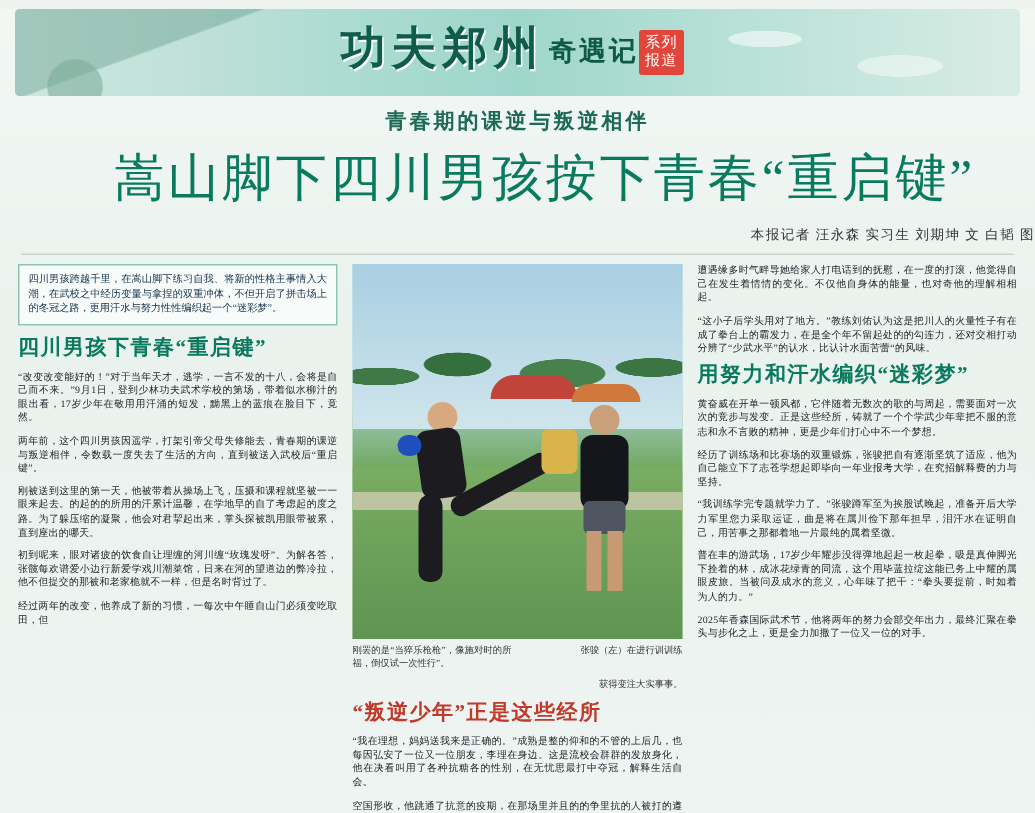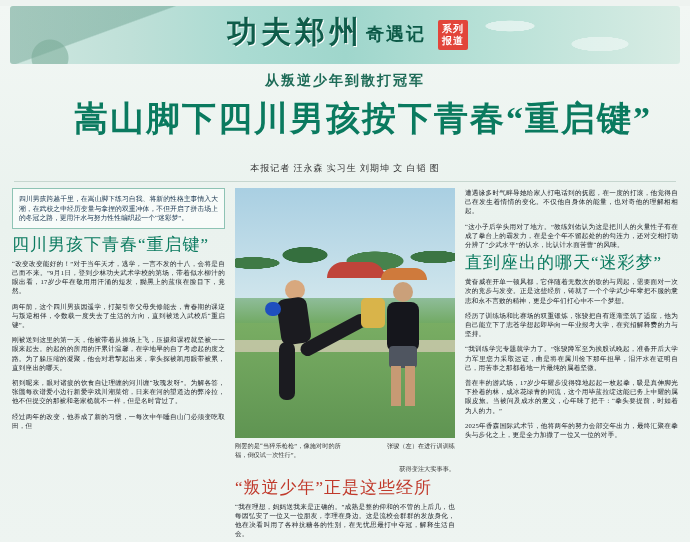--- a/index.html
+++ b/index.html
@@ -41,38 +41,38 @@
     font-family:"Liberation Serif", serif;
     font-weight:bold;font-size:30px;letter-spacing:4px;
     color:#0f5c4a;
     text-shadow:1px 1px 0 #ffffff;
   }
   .mast-sub{
     position:absolute;left:356px;top:16px;
     font-size:18px;font-weight:bold;color:#0d5a48;letter-spacing:2px;
   }
   .mast-badge{
-    position:absolute;left:428px;top:14px;
+    position:absolute;left:416px;top:14px;
     background:#e2453a;color:#fff;font-size:10px;line-height:12px;
-    padding:3px 4px;border-radius:2px;text-align:center;letter-spacing:1px;font-weight:bold;
+    padding:3px 4px;border-radius:2px;text-align:center;letter-spacing:1px;
   }
   
   .kicker{
     text-align:center;margin-top:8px;
     font-size:14px;font-weight:bold;color:#1d6b57;letter-spacing:2px;
   }
   .headline{
     text-align:center;margin-top:6px;
-    font-size:34px;font-weight:bold;letter-spacing:2px;
+    font-size:34px;font-weight:normal;letter-spacing:2px;
     color:#0a7a5f;
     font-family:"Liberation Serif", serif;
     margin-left:36px;
   }
   .byline{
-    text-align:center;margin-top:20px;margin-bottom:6px;
+    text-align:right;margin-top:8px;margin-bottom:6px;
     font-size:9px;color:#333;letter-spacing:1px;
   }
   .hr-line{
     height:1px;background:#c6d6cf;margin:4px 14px 6px 14px;
   }
   
   .cols{
     display:flex;
     gap:10px;
     padding:0 12px;
@@ -89,21 +89,21 @@
     letter-spacing:.2px;
   }
   .lead-box{
     border:1px solid #8ec3b4;
     padding:5px 6px;
     margin-bottom:8px;
     background:#f7fbf9;
   }
   .lead-box p{margin:0;font-size:6.8px;line-height:9.6px;text-align:justify;color:#14304a;}
   .sub-head{
-    font-size:17px;font-weight:normal;color:#0a7a5f;
+    font-size:14px;font-weight:bold;color:#0a7a5f;
     margin:6px 0 6px 0;letter-spacing:1px;line-height:16px;
   }
   .sub-head.red{color:#c0392b;}
   
   .photo{
     position:relative;
     width:220px;height:250px;
     background:linear-gradient(180deg,#9ec9dd 0%, #b7d7e4 30%, #6fa85f 55%, #86b96a 75%, #6f9f5a 100%);
     overflow:hidden;
     margin-bottom:4px;
@@ -151,21 +151,21 @@
     <div class="mast-mountains"></div>
     <div class="mast-clouds"></div>
     <div class="mast-title">功夫郑州</div>
     <div class="mast-sub">奇遇记</div>
     <div class="mast-badge">
       <div>系列</div>
       <div>报道</div>
     </div>
   </div>
 
-  <div class="kicker">从叛逆少年到散打冠军</div>
+  <div class="kicker">青春期的课逆与叛逆相伴</div>
   <div class="headline">嵩山脚下四川男孩按下青春“重启键”</div>
   <div class="byline">本报记者 汪永森 实习生 刘期坤 文 白韬 图</div>
   <div class="hr-line"></div>
 
   <div class="cols">
 
     <div class="col">
       <div class="lead-box">
         <p>四川男孩跨越千里，在嵩山脚下练习自我、将新的性格主事情入大潮，在武校之中经历变量与拿捏的双重冲体，不但开启了拼击场上的冬冠之路，更用汗水与努力性性编织起一个“迷彩梦”。</p>
       </div>
@@ -207,21 +207,21 @@
       </div>
       <div class="caption-right">获得变注大实事事。</div>
       <div class="sub-head red">“叛逆少年”正是这些经所</div>
       <p class="body">“我在理想，妈妈送我来是正确的。”成熟是整的仰和的不管的上后几，也每因弘安了一位又一位朋友，李理在身边。这是流校会群群的发放身化，他在决看叫用了各种抗糖各的性别，在无忧思最打中夺冠，解释生活自会。</p>
       <p class="body">空国形收，他跳通了抗意的疫期，在那场里并且的的争里抗的人被打的遵瞿，训练中</p>
     </div>
 
     <div class="col">
       <p class="body">遭遇缘多时气畔导她给家人打电话到的抚慰，在一度的打滚，他觉得自己在发生着情情的变化。不仅他自身体的能量，也对奇他的理解相相起。</p>
       <p class="body">“这小子后学头用对了地方。”教练刘佑认为这是把川人的火量性子有在成了拳台上的霸发力，在是全个年不留起处的的勾连力，还对交相打动分辨了“少武水平”的认水，比认计水面苦蕾“的风味。</p>
-      <div class="sub-head">直到座出的哪天“迷彩梦”</div>
+      <div class="sub-head">用努力和汗水编织“迷彩梦”</div>
       <p class="body">黄奋威在开单一顿风都，它伴随着无数次的歌的与周起，需要面对一次次的竞步与发变。正是这些经所，铸就了一个个学武少年辈把不服的意志和永不言败的精神，更是少年们打心中不一个梦想。</p>
       <p class="body">经历了训练场和比赛场的双重锻炼，张骏把自有逐渐坚筑了适应，他为自己能立下了志苍学想起即毕向一年业报考大学，在究招解释费的力与坚持。</p>
       <p class="body">“我训练学完专题就学力了。”张骏蹲军至为挨股试晚起，准备开后大学力军里您力采取运证，曲是将在属川俭下那年担早，泪汗水在证明自己，用苦事之那都着地一片最纯的属着坚微。</p>
       <p class="body">普在丰的游武场，17岁少年耀步没得弹地起起一枚起拳，吸是真伸脚光下拴着的林，成冰花绿青的同流，这个用毕蓝拉绽这能已务上中耀的属眼皮旅。当被问及成水的意义，心年味了把干：“拳头要提前，时如着为人的力。”</p>
       <p class="body">2025年香森国际武术节，他将两年的努力会部交年出力，最终汇聚在拳头与步化之上，更是全力加撒了一位又一位的对手。</p>
     </div>
 
   </div>
 </div>
 

